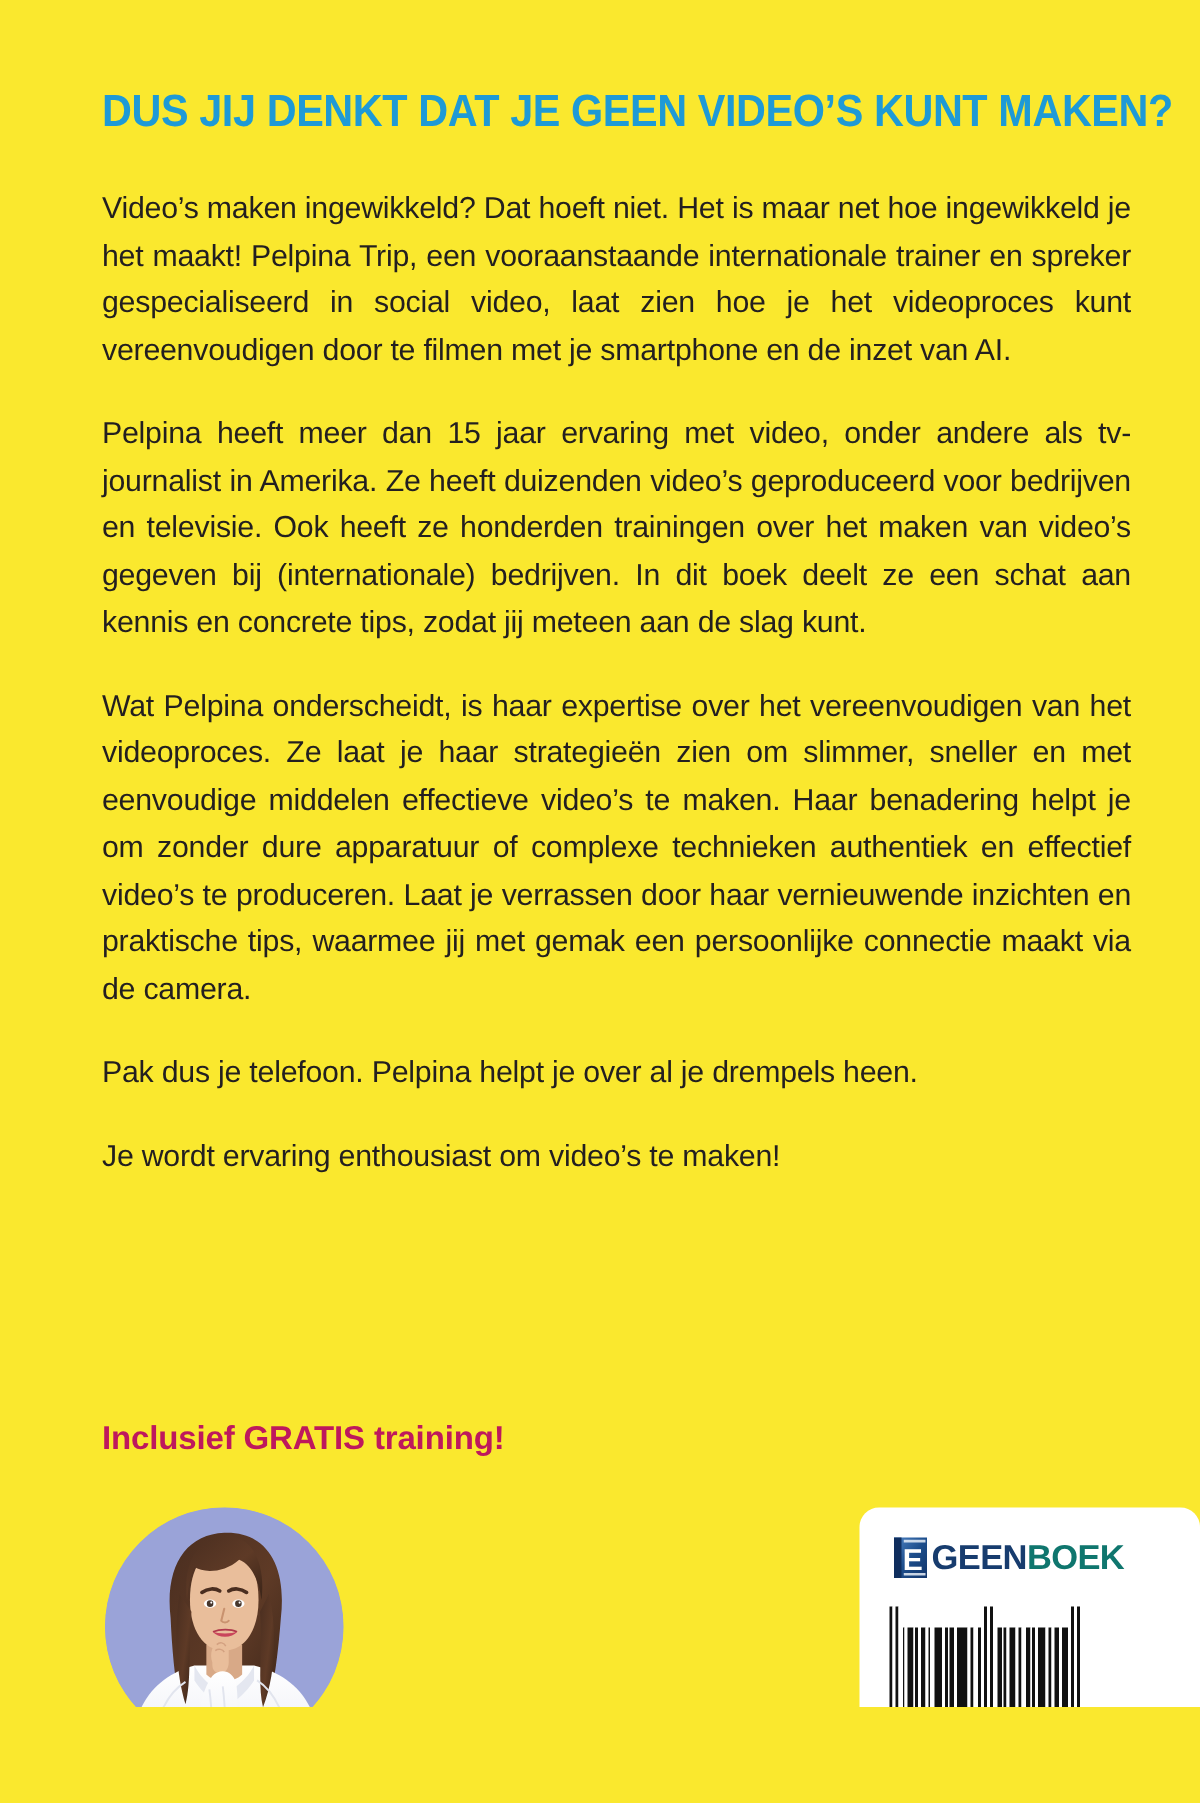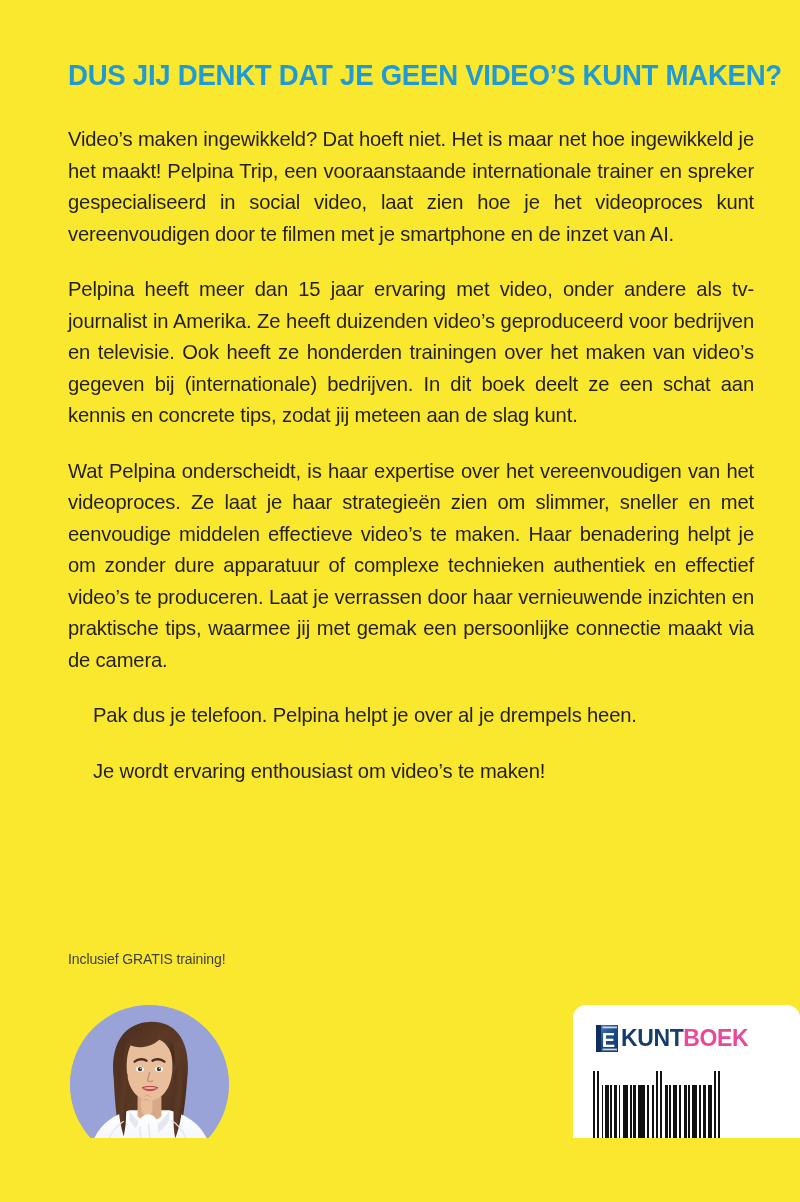--- a/index.html
+++ b/index.html
@@ -56,34 +56,33 @@
     line-height: 31.5px;
     text-align: justify;
     text-justify: inter-word;
     margin-bottom: 24px;
     letter-spacing: -0.15px;
     hyphens: manual;
   }
 
   .para.last-ragged {
     text-align: left;
-    margin-left: 25px;
   }
 
   .para:last-child { margin-bottom: 0; }
 
   
   .gratis {
     position: absolute;
     left: 68px;
     top: 946px;
-    color: #404040;
-    font-family: "Liberation Sans", sans-serif;
-    font-weight: normal;
-    font-size: 14px;
+    color: #be185d;
+    font-family: "Liberation Sans", sans-serif;
+    font-weight: bold;
+    font-size: 22px;
     line-height: 26px;
     letter-spacing: -0.1px;
   }
 
   
   .portrait {
     position: absolute;
     left: 70px;
     top: 1005px;
     width: 159px;
@@ -124,21 +123,21 @@
 
   .logo-text {
     font-family: "Liberation Sans", sans-serif;
     font-weight: bold;
     font-size: 23px;
     letter-spacing: -0.4px;
     line-height: 29px;
     white-space: nowrap;
   }
   .logo-text .dark { color: #173C6E; }
-  .logo-text .lite { color: #ec4899; }
+  .logo-text .lite { color: #0f766e; }
 
   
   .barcode-wrap {
     position: absolute;
     left: 20px;
     top: 66px;
     width: 155px;
   }
 
   .barcode {
@@ -254,21 +253,21 @@
             <stop offset="50%" stop-color="#1D4E8C"></stop>
             <stop offset="100%" stop-color="#12356A"></stop>
           </linearGradient>
         </defs>
         <path d="M1 1 H23 V28 H1 Z" fill="url(#bkG)"></path>
         <path d="M1 1 H6 V28 H1 Z" fill="#0F2E5E"></path>
         <path d="M7.5 2.5 H22 V4.3 H7.5 Z" fill="#E8EEF7" opacity="0.85"></path>
         <path d="M7.5 24.6 H22 V26.4 H7.5 Z" fill="#E8EEF7" opacity="0.85"></path>
         <text x="13.5" y="22.5" font-family="Liberation Sans, sans-serif" font-size="20" font-weight="bold" fill="#FFFFFF" text-anchor="middle">E</text>
       </svg>
-      <span class="logo-text"><span class="dark">KUNT</span><span class="lite">BOEK</span></span>
+      <span class="logo-text"><span class="dark">GEEN</span><span class="lite">BOEK</span></span>
     </div>
 
     <div class="barcode-wrap">
       <div class="barcode">
         <span class="bar" style="width:2px;height:102px"></span>
         <span class="gap" style="width:2px;height:102px"></span>
         <span class="bar" style="width:2px;height:102px"></span>
         <span class="gap" style="width:3px;height:102px"></span>
         <span class="bar" style="width:1px;height:88px"></span>
         <span class="gap" style="width:2px;height:88px"></span>

